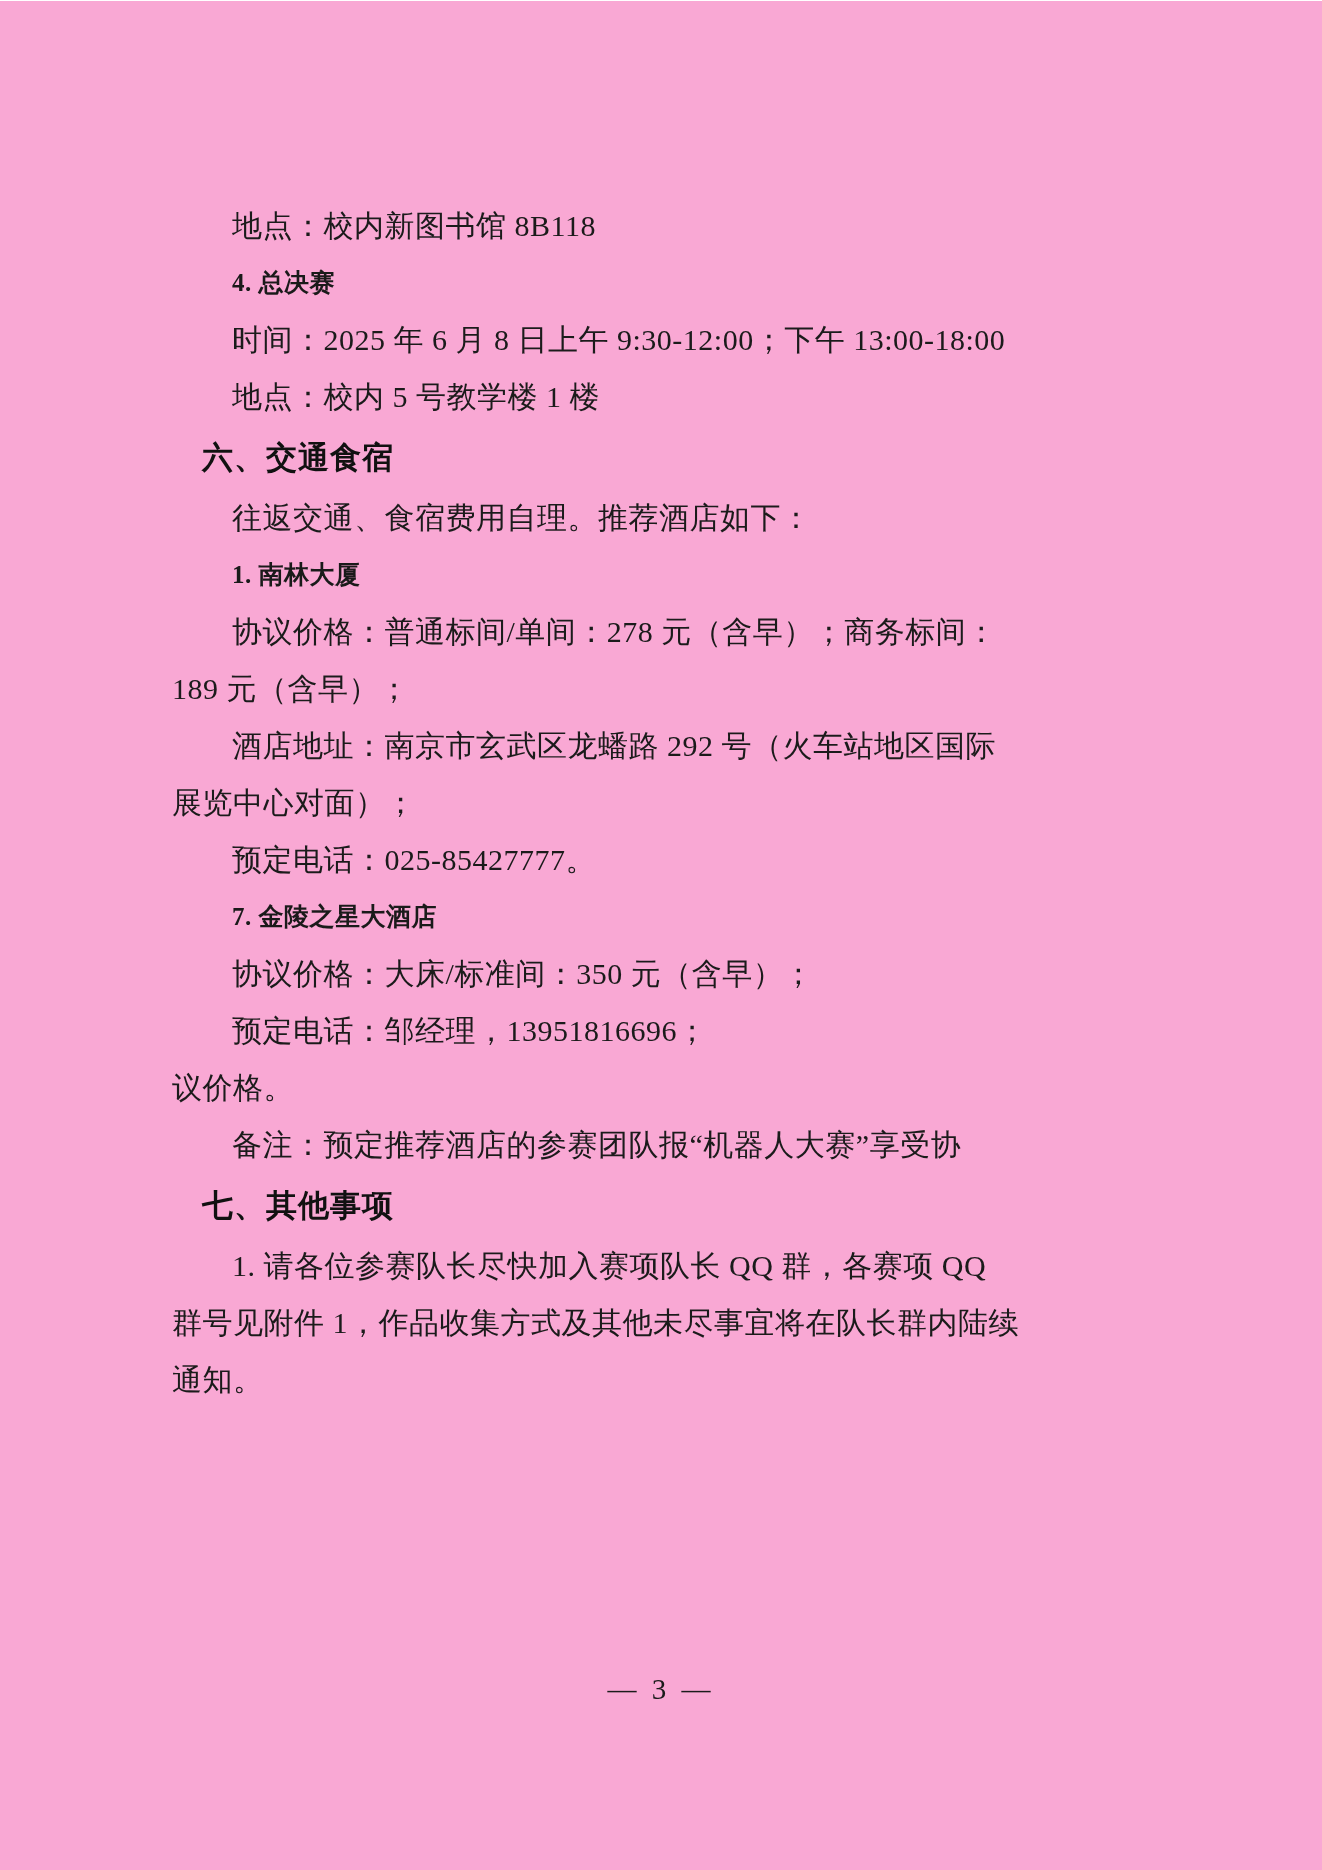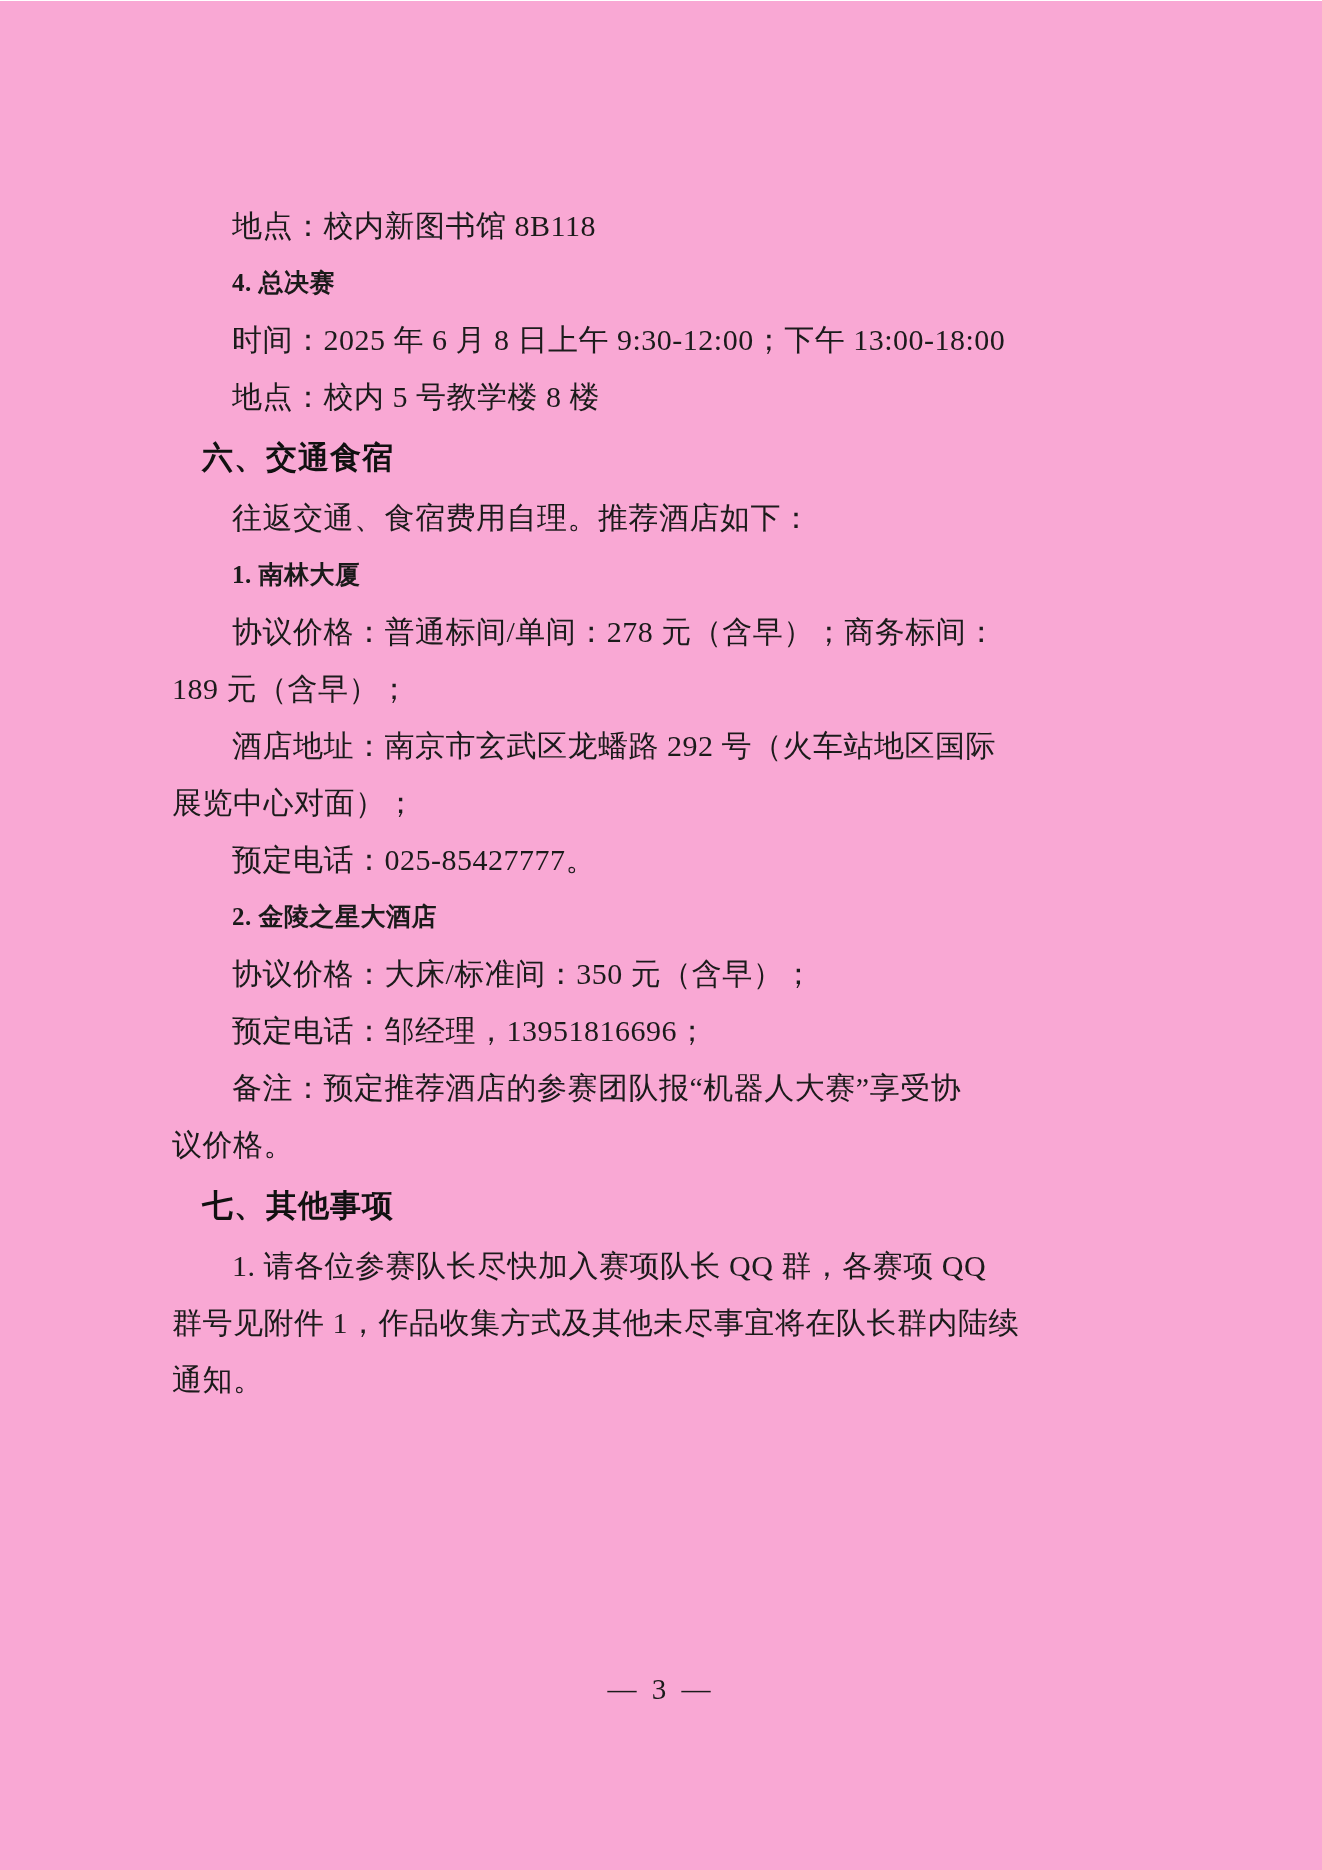--- a/index.html
+++ b/index.html
@@ -71,37 +71,37 @@
 </style>
 </head>
 <body>
 
 <div class="page">
   <div class="content">
 
     <div class="line indent">地点：校内新图书馆 8B118</div>
     <div class="subheading">4. 总决赛</div>
     <div class="line indent">时间：2025 年 6 月 8 日上午 9:30-12:00；下午 13:00-18:00</div>
-    <div class="line indent">地点：校内 5 号教学楼 8 楼</div>
+    <div class="line indent">地点：校内 5 号教学楼 1 楼</div>
 
     <div class="heading">六、交通食宿</div>
 
     <div class="line indent">往返交通、食宿费用自理。推荐酒店如下：</div>
     <div class="subheading">1. 南林大厦</div>
     <div class="line indent">协议价格：普通标间/单间：278 元（含早）；商务标间：</div>
     <div class="line noindent">189 元（含早）；</div>
     <div class="line indent">酒店地址：南京市玄武区龙蟠路 292 号（火车站地区国际</div>
     <div class="line noindent">展览中心对面）；</div>
     <div class="line indent">预定电话：025-85427777。</div>
 
-    <div class="subheading">2. 金陵之星大酒店</div>
+    <div class="subheading">7. 金陵之星大酒店</div>
     <div class="line indent">协议价格：大床/标准间：350 元（含早）；</div>
     <div class="line indent">预定电话：邹经理，13951816696；</div>
+    <div class="line noindent">议价格。</div>
     <div class="line indent">备注：预定推荐酒店的参赛团队报“机器人大赛”享受协</div>
-    <div class="line noindent">议价格。</div>
 
     <div class="heading">七、其他事项</div>
 
     <div class="line indent">1. 请各位参赛队长尽快加入赛项队长 QQ 群，各赛项 QQ</div>
     <div class="line noindent">群号见附件 1，作品收集方式及其他未尽事宜将在队长群内陆续</div>
     <div class="line noindent">通知。</div>
 
   </div>
 
   <div class="footer">— 3 —</div>

